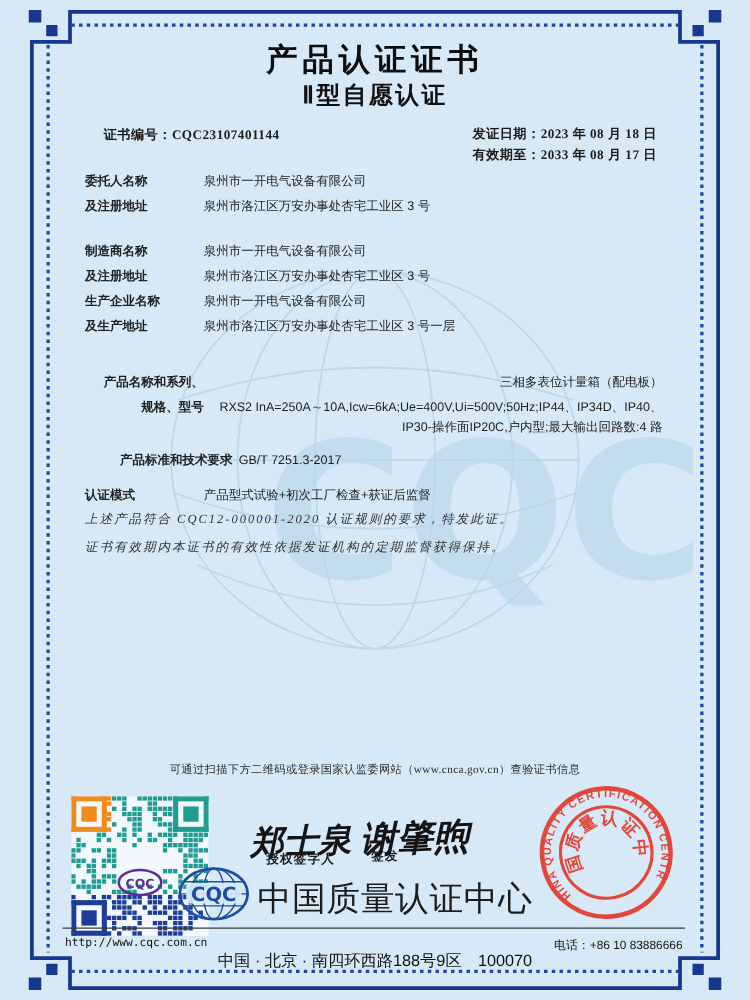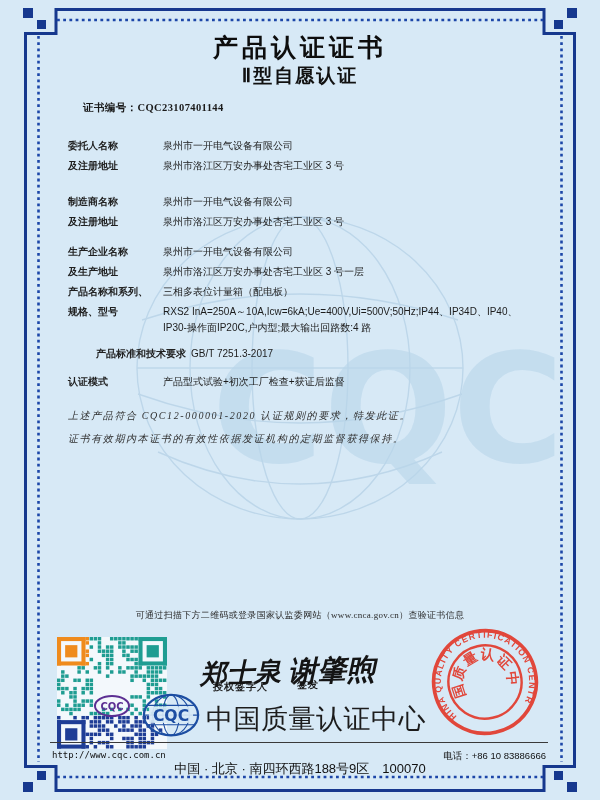--- a/index.html
+++ b/index.html
@@ -65,20 +65,24 @@
     </g>
     <text class="wm-text" x="388" y="462" font-size="152" text-anchor="middle" fill="#b9d6ea" opacity="0.6">CQC</text>
   </svg>
 
   <div class="abs subtitle">Ⅱ型自愿认证</div>
   <div class="abs title">产品认证证书</div>
 
   <div class="abs certno kai">
     <span>证书编号：</span><span>CQC23107401144</span>
   </div>
+  <div class="abs dates kai">
+    <div><span>发证日期：</span><span>2023 年 08 月 18 日</span></div>
+    <div><span>有效期至：</span><span>2033 年 08 月 17 日</span></div>
+  </div>
 
   <div class="abs fields" id="fields">
       <div class="fgroup" style="margin-top: 0px;">
         <div class="frow">
           <div class="flabel">委托人名称</div>
           <div class="fvalue">泉州市一开电气设备有限公司</div>
         </div>
         <div class="frow">
           <div class="flabel">及注册地址</div>
           <div class="fvalue">泉州市洛江区万安办事处杏宅工业区 3 号</div>
@@ -87,31 +91,31 @@
       <div class="fgroup" style="margin-top: 16px;">
         <div class="frow">
           <div class="flabel">制造商名称</div>
           <div class="fvalue">泉州市一开电气设备有限公司</div>
         </div>
         <div class="frow">
           <div class="flabel">及注册地址</div>
           <div class="fvalue">泉州市洛江区万安办事处杏宅工业区 3 号</div>
         </div>
       </div>
-      <div class="fgroup" style="margin-top: 10px;">
+      <div class="fgroup" style="">
         <div class="frow">
           <div class="flabel">生产企业名称</div>
           <div class="fvalue">泉州市一开电气设备有限公司</div>
         </div>
         <div class="frow">
           <div class="flabel">及生产地址</div>
           <div class="fvalue">泉州市洛江区万安办事处杏宅工业区 3 号一层</div>
         </div>
       </div>
-      <div class="fgroup" style="margin-top: 0;">
+      <div class="fgroup" style="margin-top: 25px; text-align: right;">
         <div class="frow">
           <div class="flabel">产品名称和系列、</div>
           <div class="fvalue">三相多表位计量箱（配电板）</div>
         </div>
         <div class="frow compact">
           <div class="flabel">规格、型号</div>
           <div class="fvalue">RXS2 InA=250A～10A,Icw=6kA;Ue=400V,Ui=500V;50Hz;IP44、IP34D、IP40、IP30-操作面IP20C,户内型;最大输出回路数:4 路</div>
         </div>
       </div>
       <div class="fgroup" style="margin-top: 8px; margin-left: 28px;">

